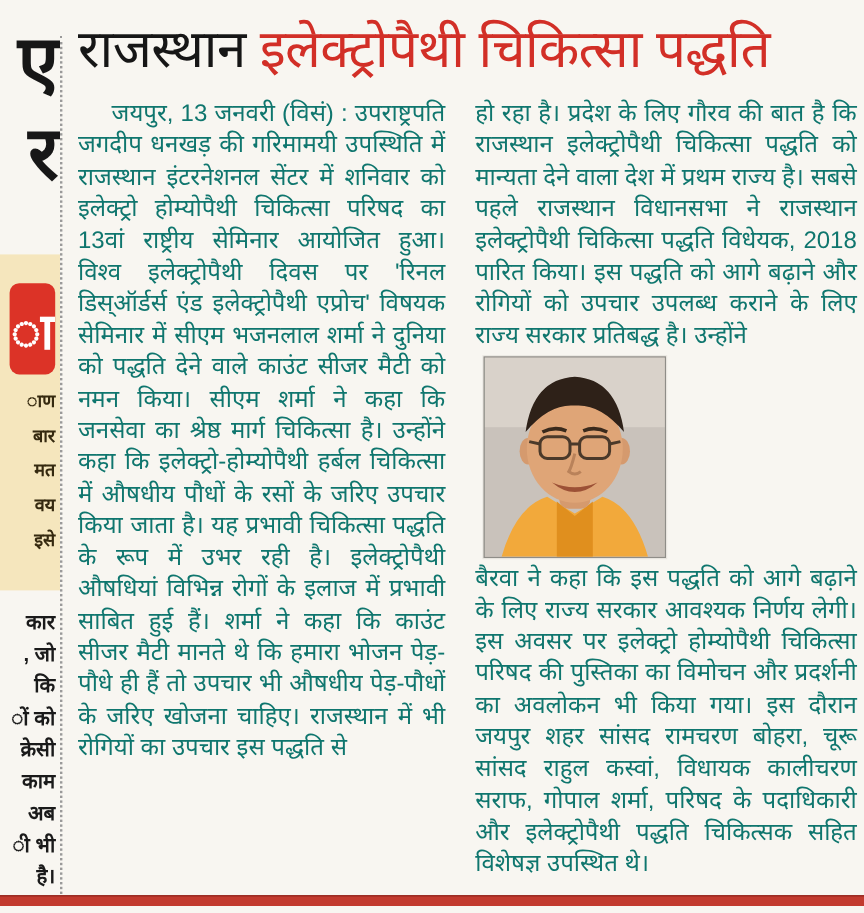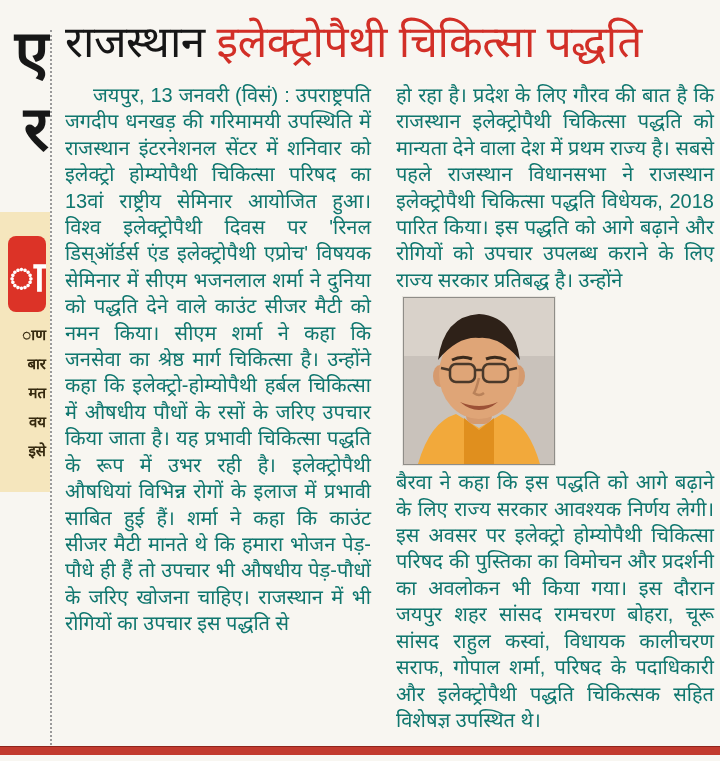--- a/index.html
+++ b/index.html
@@ -160,20 +160,31 @@
       <div class="logo-box">ा</div>
       <div class="yellow-frags">
         <div>ाण</div>
         <div>बार</div>
         <div>मत</div>
         <div>वय</div>
         <div>इसे</div>
       </div>
     </div>
 
+    <div class="white-frags">
+      <div>कार</div>
+      <div>, जो</div>
+      <div>कि</div>
+      <div>ों को</div>
+      <div>क्रेसी</div>
+      <div>काम</div>
+      <div>अब</div>
+      <div>ी भी</div>
+      <div>है।</div>
+    </div>
   </div>
 
   <div class="dotted-divider"></div>
 
   <div class="main">
 
     <h1 class="headline">
       <span>राजस्थान </span><span class="red">इलेक्ट्रोपैथी चिकित्सा पद्धति</span><br>
     </h1>
 

